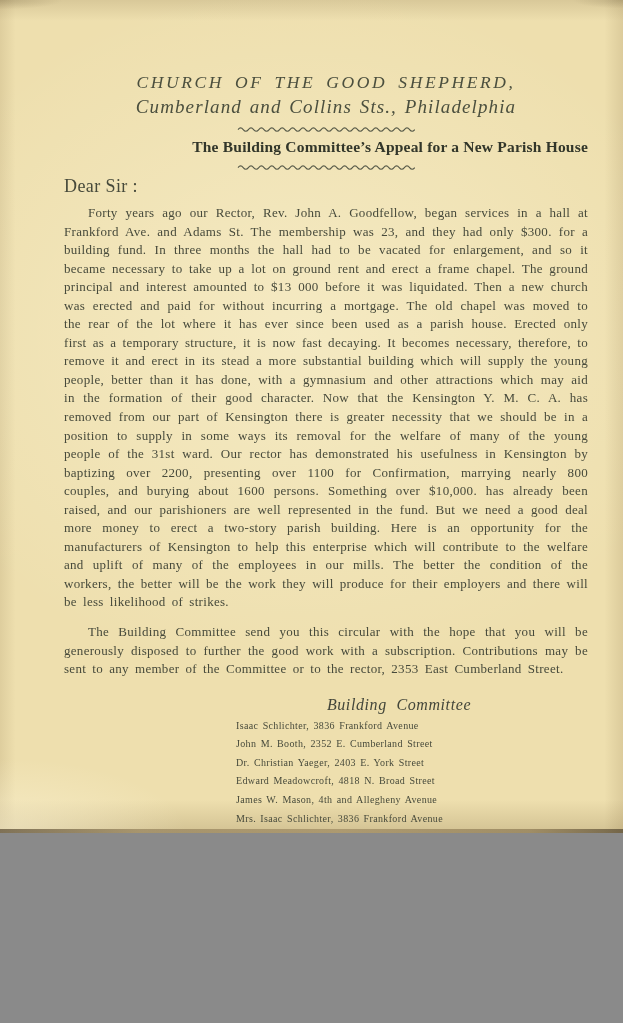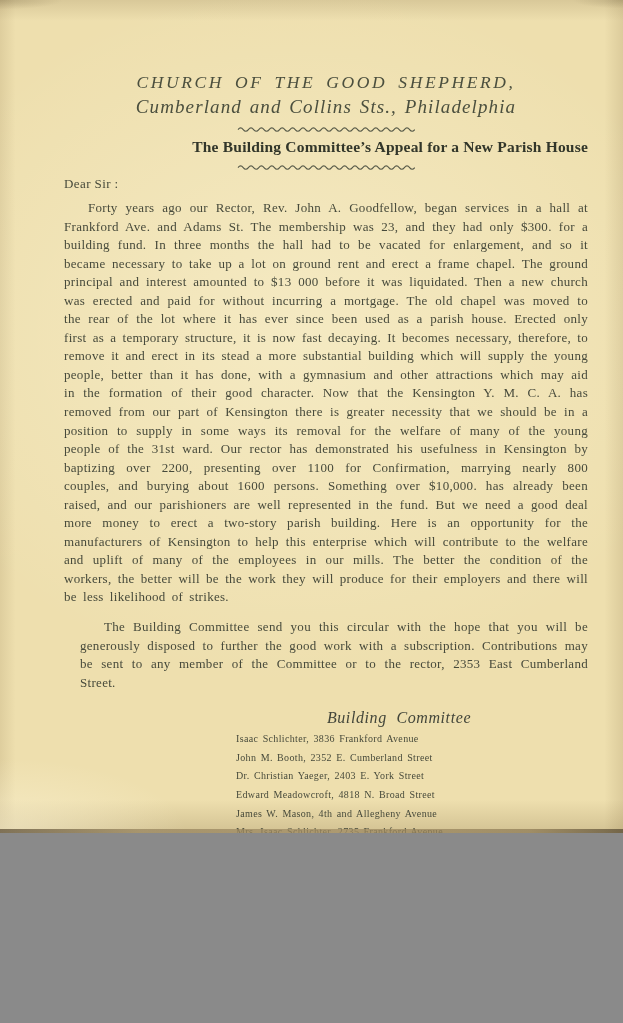--- a/index.html
+++ b/index.html
@@ -59,35 +59,35 @@
   .appeal-title {
     text-align: right;
     font-weight: bold;
     font-size: 15.5px;
     letter-spacing: 0.2px;
     color: #32362a;
     white-space: nowrap;
     margin: 1px 0 0 0;
   }
   .salutation {
-    font-size: 13px;
+    font-size: 18px;
     letter-spacing: 0.4px;
     margin-top: 4px;
   }
   .body-par {
     margin: 7px 0 0 0;
     font-size: 13px;
     line-height: 18.55px;
     letter-spacing: 0.3px;
     word-spacing: 2.6px;
     text-align: justify;
     text-align-last: left;
     text-indent: 24px;
   }
-  .body-par + .body-par { margin-top: 11px; margin-left: 16px; }
+  .body-par + .body-par { margin-top: 11px; }
   .committee {
     margin: 17px 0 0 172px;
     width: 326px;
   }
   .committee-heading {
     text-align: center;
     font-style: italic;
     font-size: 16px;
     letter-spacing: 0.6px;
     word-spacing: 5px;
@@ -162,20 +162,20 @@
     <p class="body-par">The Building Committee send you this circular with the hope that you will be generously disposed to further the good work with a subscription.  Contributions may be sent to any member of the Committee or to the rector, 2353 East Cumberland Street.</p>
 
     <section class="committee">
       <div class="committee-heading">Building Committee</div>
       <ul class="committee-list">
           <li>Isaac Schlichter, 3836 Frankford Avenue</li>
           <li>John M. Booth, 2352 E. Cumberland Street</li>
           <li>Dr. Christian Yaeger, 2403 E. York Street</li>
           <li>Edward Meadowcroft, 4818 N. Broad Street</li>
           <li>James W. Mason, 4th and Allegheny Avenue</li>
-          <li>Mrs. Isaac Schlichter, 2735 Frankford Avenue</li>
+          <li>Mrs. Isaac Schlichter, 3836 Frankford Avenue</li>
         </ul>
     </section>
 
   </div>
 
   <div class="ink-smudge"></div>
 </div>
 
 </body></html>

